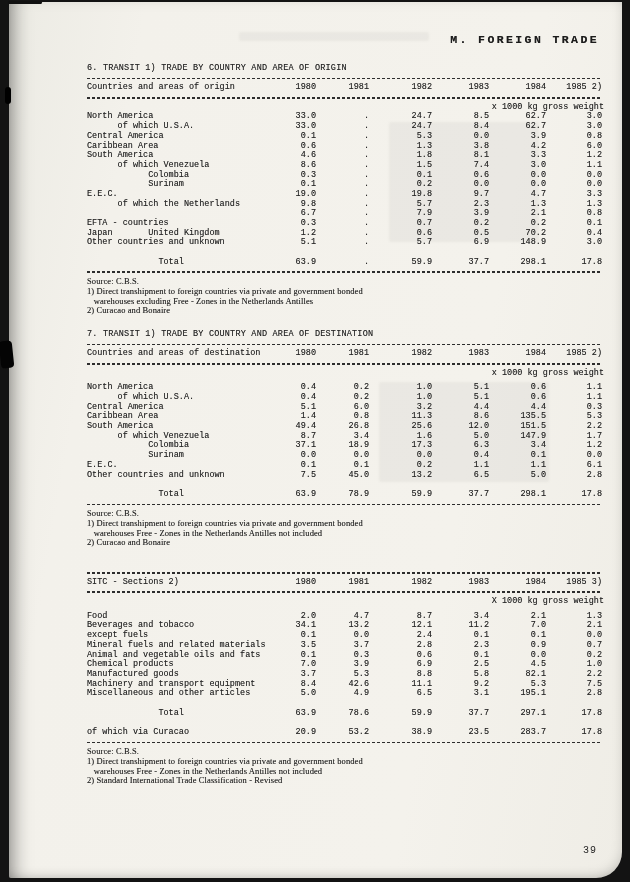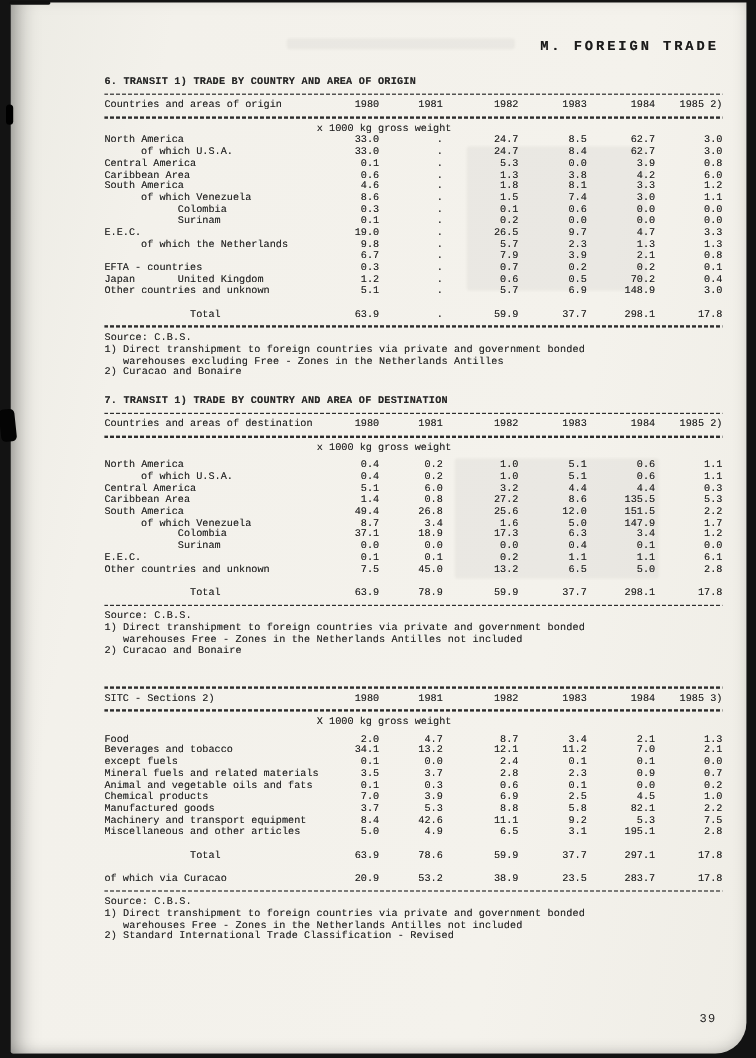--- a/index.html
+++ b/index.html
@@ -19,31 +19,31 @@
     position:absolute;top:31px;right:23px;
     font-size:11.5px;font-weight:bold;letter-spacing:2.4px;color:#1c1c1c;
     text-shadow:0 0 .5px rgba(0,0,0,.55);
   }
   .content{
     position:absolute;left:78px;top:62px;width:517px;
     font-size:8.5px;color:#262626;
     text-shadow:0 0 .4px rgba(20,20,20,.45);
   }
   .line{height:9.7px;line-height:9.7px;white-space:pre;}
-  .tbl-title{letter-spacing:.2px;font-weight:bold;}
+  .tbl-title{letter-spacing:.2px;}
   .rule{position:relative;}
   .rule::after{
     content:"";position:absolute;left:0;right:2px;top:4px;height:1.7px;
     background-image:repeating-linear-gradient(90deg,#2d2d2d 0 3.3px,transparent 3.3px 5.0px);
   }
   .grid{display:grid;grid-template-columns:177px 52px 53px 63px 57px 57px 56px;}
   .grid .num{text-align:right;}
   .unitline{display:grid;grid-template-columns:177px 1fr;}
-  .unitline .unit{text-align:left;}
-  .fn{letter-spacing:.1px;}
+  .unitline .unit{text-align:right;}
+  .fn{letter-spacing:.1px;font-family:Liberation Serif, serif;}
   .gap-half{margin-top:5px;}
   .t7{margin-top:14px;}
   .t8{margin-top:20px;}
   .gap-line{height:9.7px;}
   .page-number{
     position:absolute;top:843px;right:25px;
     font-size:10px;font-weight:normal;color:#1e1e1e;letter-spacing:1px;
   }
   
   .edge-streak{position:absolute;left:8px;top:1px;width:34px;height:3px;background:#101010;border-radius:2px;}
@@ -64,21 +64,21 @@
         <div class="line rule"></div>
         <div class="line unitline"><span></span><span class="unit">x 1000 kg gross weight</span></div>
         <div class="line grid "><span class="lbl">North America</span><span class="num">33.0</span><span class="num">.</span><span class="num">24.7</span><span class="num">8.5</span><span class="num">62.7</span><span class="num">3.0</span></div>
         <div class="line grid "><span class="lbl" style="padding-left: 30.6px;">of which U.S.A.</span><span class="num">33.0</span><span class="num">.</span><span class="num">24.7</span><span class="num">8.4</span><span class="num">62.7</span><span class="num">3.0</span></div>
         <div class="line grid "><span class="lbl">Central America</span><span class="num">0.1</span><span class="num">.</span><span class="num">5.3</span><span class="num">0.0</span><span class="num">3.9</span><span class="num">0.8</span></div>
         <div class="line grid "><span class="lbl">Caribbean Area</span><span class="num">0.6</span><span class="num">.</span><span class="num">1.3</span><span class="num">3.8</span><span class="num">4.2</span><span class="num">6.0</span></div>
         <div class="line grid "><span class="lbl">South America</span><span class="num">4.6</span><span class="num">.</span><span class="num">1.8</span><span class="num">8.1</span><span class="num">3.3</span><span class="num">1.2</span></div>
         <div class="line grid "><span class="lbl" style="padding-left: 30.6px;">of which Venezuela</span><span class="num">8.6</span><span class="num">.</span><span class="num">1.5</span><span class="num">7.4</span><span class="num">3.0</span><span class="num">1.1</span></div>
         <div class="line grid "><span class="lbl" style="padding-left: 61.2px;">Colombia</span><span class="num">0.3</span><span class="num">.</span><span class="num">0.1</span><span class="num">0.6</span><span class="num">0.0</span><span class="num">0.0</span></div>
         <div class="line grid "><span class="lbl" style="padding-left: 61.2px;">Surinam</span><span class="num">0.1</span><span class="num">.</span><span class="num">0.2</span><span class="num">0.0</span><span class="num">0.0</span><span class="num">0.0</span></div>
-        <div class="line grid "><span class="lbl">E.E.C.</span><span class="num">19.0</span><span class="num">.</span><span class="num">26.5</span><span class="num">9.7</span><span class="num">4.7</span><span class="num">3.3</span></div>
+        <div class="line grid "><span class="lbl">E.E.C.</span><span class="num">19.0</span><span class="num">.</span><span class="num">19.8</span><span class="num">9.7</span><span class="num">4.7</span><span class="num">3.3</span></div>
         <div class="line grid "><span class="lbl" style="padding-left: 30.6px;">of which the Netherlands</span><span class="num">9.8</span><span class="num">.</span><span class="num">5.7</span><span class="num">2.3</span><span class="num">1.3</span><span class="num">1.3</span></div>
         <div class="line grid "><span class="lbl" style="padding-left: 61.2px; margin-top: 20px;">United Kingdom</span><span class="num">6.7</span><span class="num">.</span><span class="num">7.9</span><span class="num">3.9</span><span class="num">2.1</span><span class="num">0.8</span></div>
         <div class="line grid "><span class="lbl">EFTA - countries</span><span class="num">0.3</span><span class="num">.</span><span class="num">0.7</span><span class="num">0.2</span><span class="num">0.2</span><span class="num">0.1</span></div>
         <div class="line grid "><span class="lbl">Japan</span><span class="num">1.2</span><span class="num">.</span><span class="num">0.6</span><span class="num">0.5</span><span class="num">70.2</span><span class="num">0.4</span></div>
         <div class="line grid "><span class="lbl">Other countries and unknown</span><span class="num">5.1</span><span class="num">.</span><span class="num">5.7</span><span class="num">6.9</span><span class="num">148.9</span><span class="num">3.0</span></div>
         <div class="gap-line"></div>
         <div class="line grid total"><span class="lbl" style="padding-left: 71.4px;">Total</span><span class="num">63.9</span><span class="num">.</span><span class="num">59.9</span><span class="num">37.7</span><span class="num">298.1</span><span class="num">17.8</span></div>
         <div class="line rule"></div>
         <div class="line fn">Source: C.B.S.</div>
         <div class="line fn">1) Direct transhipment to foreign countries via private and government bonded</div>
@@ -88,21 +88,21 @@
       <section class="tbl t7">
         <div class="line tbl-title">7. TRANSIT 1) TRADE BY COUNTRY AND AREA OF DESTINATION</div>
         <div class="line rule"></div>
         <div class="line grid head"><span>Countries and areas of destination</span><span class="num">1980</span><span class="num">1981</span><span class="num">1982</span><span class="num">1983</span><span class="num">1984</span><span class="num">1985 2)</span></div>
         <div class="line rule"></div>
         <div class="line unitline"><span></span><span class="unit">x 1000 kg gross weight</span></div>
         <div class="gap-half"></div>
         <div class="line grid "><span class="lbl">North America</span><span class="num">0.4</span><span class="num">0.2</span><span class="num">1.0</span><span class="num">5.1</span><span class="num">0.6</span><span class="num">1.1</span></div>
         <div class="line grid "><span class="lbl" style="padding-left: 30.6px;">of which U.S.A.</span><span class="num">0.4</span><span class="num">0.2</span><span class="num">1.0</span><span class="num">5.1</span><span class="num">0.6</span><span class="num">1.1</span></div>
         <div class="line grid "><span class="lbl">Central America</span><span class="num">5.1</span><span class="num">6.0</span><span class="num">3.2</span><span class="num">4.4</span><span class="num">4.4</span><span class="num">0.3</span></div>
-        <div class="line grid "><span class="lbl">Caribbean Area</span><span class="num">1.4</span><span class="num">0.8</span><span class="num">27.2</span><span class="num">8.6</span><span class="num">135.5</span><span class="num">5.3</span></div>
+        <div class="line grid "><span class="lbl">Caribbean Area</span><span class="num">1.4</span><span class="num">0.8</span><span class="num">11.3</span><span class="num">8.6</span><span class="num">135.5</span><span class="num">5.3</span></div>
         <div class="line grid "><span class="lbl">South America</span><span class="num">49.4</span><span class="num">26.8</span><span class="num">25.6</span><span class="num">12.0</span><span class="num">151.5</span><span class="num">2.2</span></div>
         <div class="line grid "><span class="lbl" style="padding-left: 30.6px;">of which Venezuela</span><span class="num">8.7</span><span class="num">3.4</span><span class="num">1.6</span><span class="num">5.0</span><span class="num">147.9</span><span class="num">1.7</span></div>
         <div class="line grid "><span class="lbl" style="padding-left: 61.2px;">Colombia</span><span class="num">37.1</span><span class="num">18.9</span><span class="num">17.3</span><span class="num">6.3</span><span class="num">3.4</span><span class="num">1.2</span></div>
         <div class="line grid "><span class="lbl" style="padding-left: 61.2px;">Surinam</span><span class="num">0.0</span><span class="num">0.0</span><span class="num">0.0</span><span class="num">0.4</span><span class="num">0.1</span><span class="num">0.0</span></div>
         <div class="line grid "><span class="lbl">E.E.C.</span><span class="num">0.1</span><span class="num">0.1</span><span class="num">0.2</span><span class="num">1.1</span><span class="num">1.1</span><span class="num">6.1</span></div>
         <div class="line grid "><span class="lbl">Other countries and unknown</span><span class="num">7.5</span><span class="num">45.0</span><span class="num">13.2</span><span class="num">6.5</span><span class="num">5.0</span><span class="num">2.8</span></div>
         <div class="gap-line"></div>
         <div class="line grid total"><span class="lbl" style="padding-left: 71.4px;">Total</span><span class="num">63.9</span><span class="num">78.9</span><span class="num">59.9</span><span class="num">37.7</span><span class="num">298.1</span><span class="num">17.8</span></div>
         <div class="line rule"></div>
         <div class="line fn">Source: C.B.S.</div>

